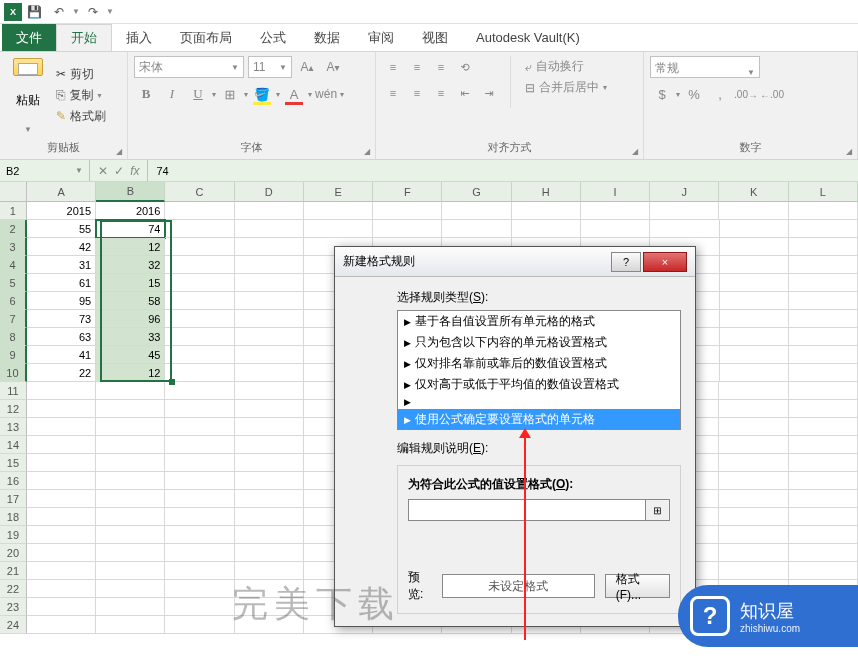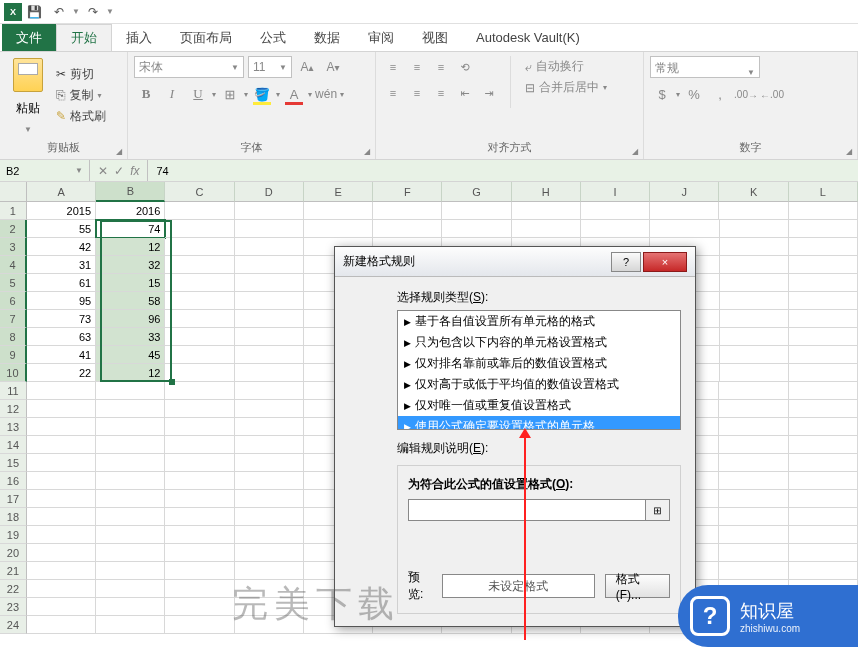--- a/index.html
+++ b/index.html
@@ -18,21 +18,21 @@
 .ribbon-tab.active { background: #f1f1f1; color: #217346; border: 1px solid #d4d4d4; border-bottom: none; }
 
 
 .ribbon { background: #f1f1f1; height: 108px; display: flex; border-bottom: 1px solid #d4d4d4; }
 .ribbon-group { border-right: 1px solid #dcdcdc; padding: 4px 6px 2px; display: flex; flex-direction: column; position: relative; }
 .ribbon-group-label { text-align: center; color: #666; font-size: 11px; margin-top: auto; padding-bottom: 2px; }
 .ribbon-group .dialog-launch { position: absolute; right: 2px; bottom: 2px; width: 12px; height: 12px; font-size: 8px; color: #888; display: flex; align-items: center; justify-content: center; }
 
 .clip-group { width: 128px; }
 .clip-main { display: flex; gap: 6px; height: 78px; }
-.paste-btn { width: 44px; display: flex; flex-direction: column; align-items: center; justify-content: space-between; gap: 8px; padding-top: 2px; }
+.paste-btn { width: 44px; display: flex; flex-direction: column; align-items: center; justify-content: space-between; gap: 16px; padding-top: 2px; }
 .paste-icon { width: 30px; height: 36px; background: linear-gradient(#ffe49a,#ffd254); border: 1px solid #c7a23c; border-radius: 2px; position: relative; }
 .paste-icon::after { content: ""; position: absolute; top: 4px; left: 4px; right: 4px; height: 10px; background: #fff; border: 1px solid #aaa; }
 .clip-actions { display: flex; flex-direction: column; gap: 4px; justify-content: center; font-size: 12px; color: #444; }
 .clip-actions div { display: flex; align-items: center; gap: 4px; cursor: pointer; }
 .clip-actions .cut-icon { color: #333; }
 .clip-actions .copy-icon { color: #666; }
 .clip-actions .brush-icon { color: #c8a23c; }
 
 .font-group { width: 248px; }
 .font-row1 { display: flex; gap: 4px; align-items: center; margin-bottom: 4px; }
@@ -663,21 +663,20 @@
         <div class="rule-item">
           <span class="arrow">▶</span>
           <span>仅对排名靠前或靠后的数值设置格式</span>
         </div>
         <div class="rule-item">
           <span class="arrow">▶</span>
           <span>仅对高于或低于平均值的数值设置格式</span>
         </div>
         <div class="rule-item">
           <span class="arrow">▶</span>
-          <span>仅对唯一值或重复值设置格式</span>
         </div>
         <div class="rule-item sel">
           <span class="arrow">▶</span>
           <span>使用公式确定要设置格式的单元格</span>
         </div>
       </div>
     <div class="dlg-label" style="margin-top:10px"><span>编辑规则说明(</span><span class="ul">E</span><span>):</span></div>
     <div class="dlg-section">
       <div class="dlg-section-title"><span>为符合此公式的值设置格式(</span><span style="text-decoration:underline">O</span><span>):</span></div>
       <div class="formula-box">

